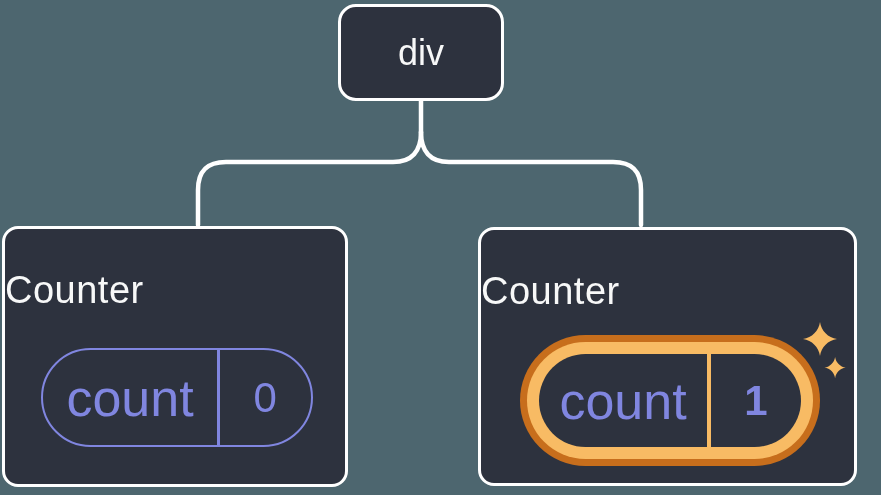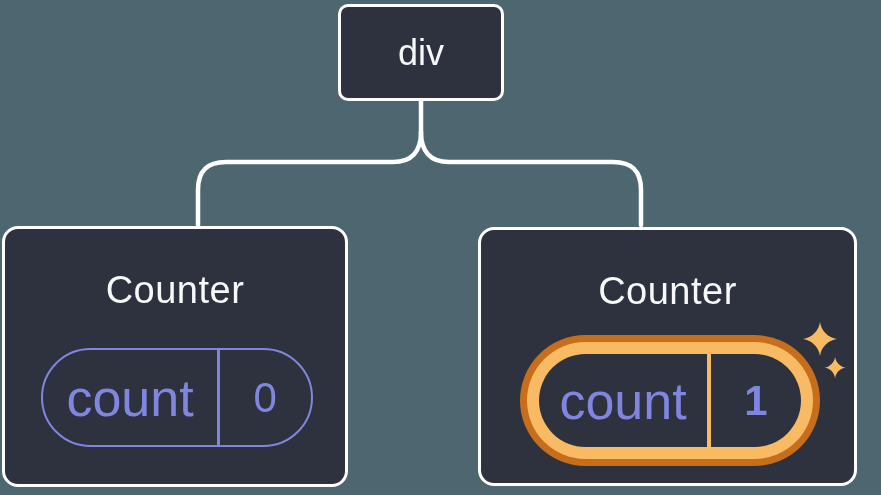--- a/index.html
+++ b/index.html
@@ -24,38 +24,38 @@
     stroke-linecap: round;
     stroke-linejoin: round;
   }
   .node-root {
     position: absolute;
     left: 338px; top: 4px;
     width: 166px; height: 97px;
     box-sizing: border-box;
     background: var(--node-bg, #2d323e);
     border: 3px solid var(--node-border, #ffffff);
-    border-radius: 10px;
+    border-radius: 18px;
     display: flex; align-items: center; justify-content: center;
     color: var(--text-primary, #f7f8f8);
     font-size: 36px;
   }
   .card {
     position: absolute;
     box-sizing: border-box;
     background: var(--node-bg, #2d323e);
     border: 3px solid var(--node-border, #ffffff);
     border-radius: 16px;
   }
   .card-left  { left: 2px;   top: 226px; width: 346px; height: 261px; }
   .card-right { left: 478px; top: 227px; width: 379px; height: 259px; }
   .card-title {
     position: absolute;
     top: 40px; left: 0; right: 0;
-    text-align: center;
+    text-align: left;
     color: var(--text-primary, #f7f8f8);
     font-size: 38px;
     font-weight: 500;
     letter-spacing: 0.5px;
   }
   
   .pill-plain {
     position: absolute;
     left: 36px; top: 119px;
     width: 272px; height: 99px;

